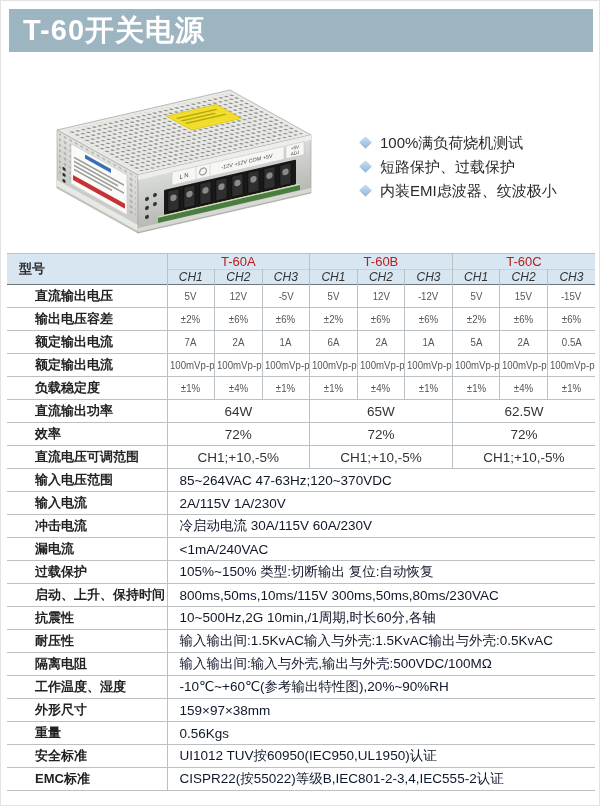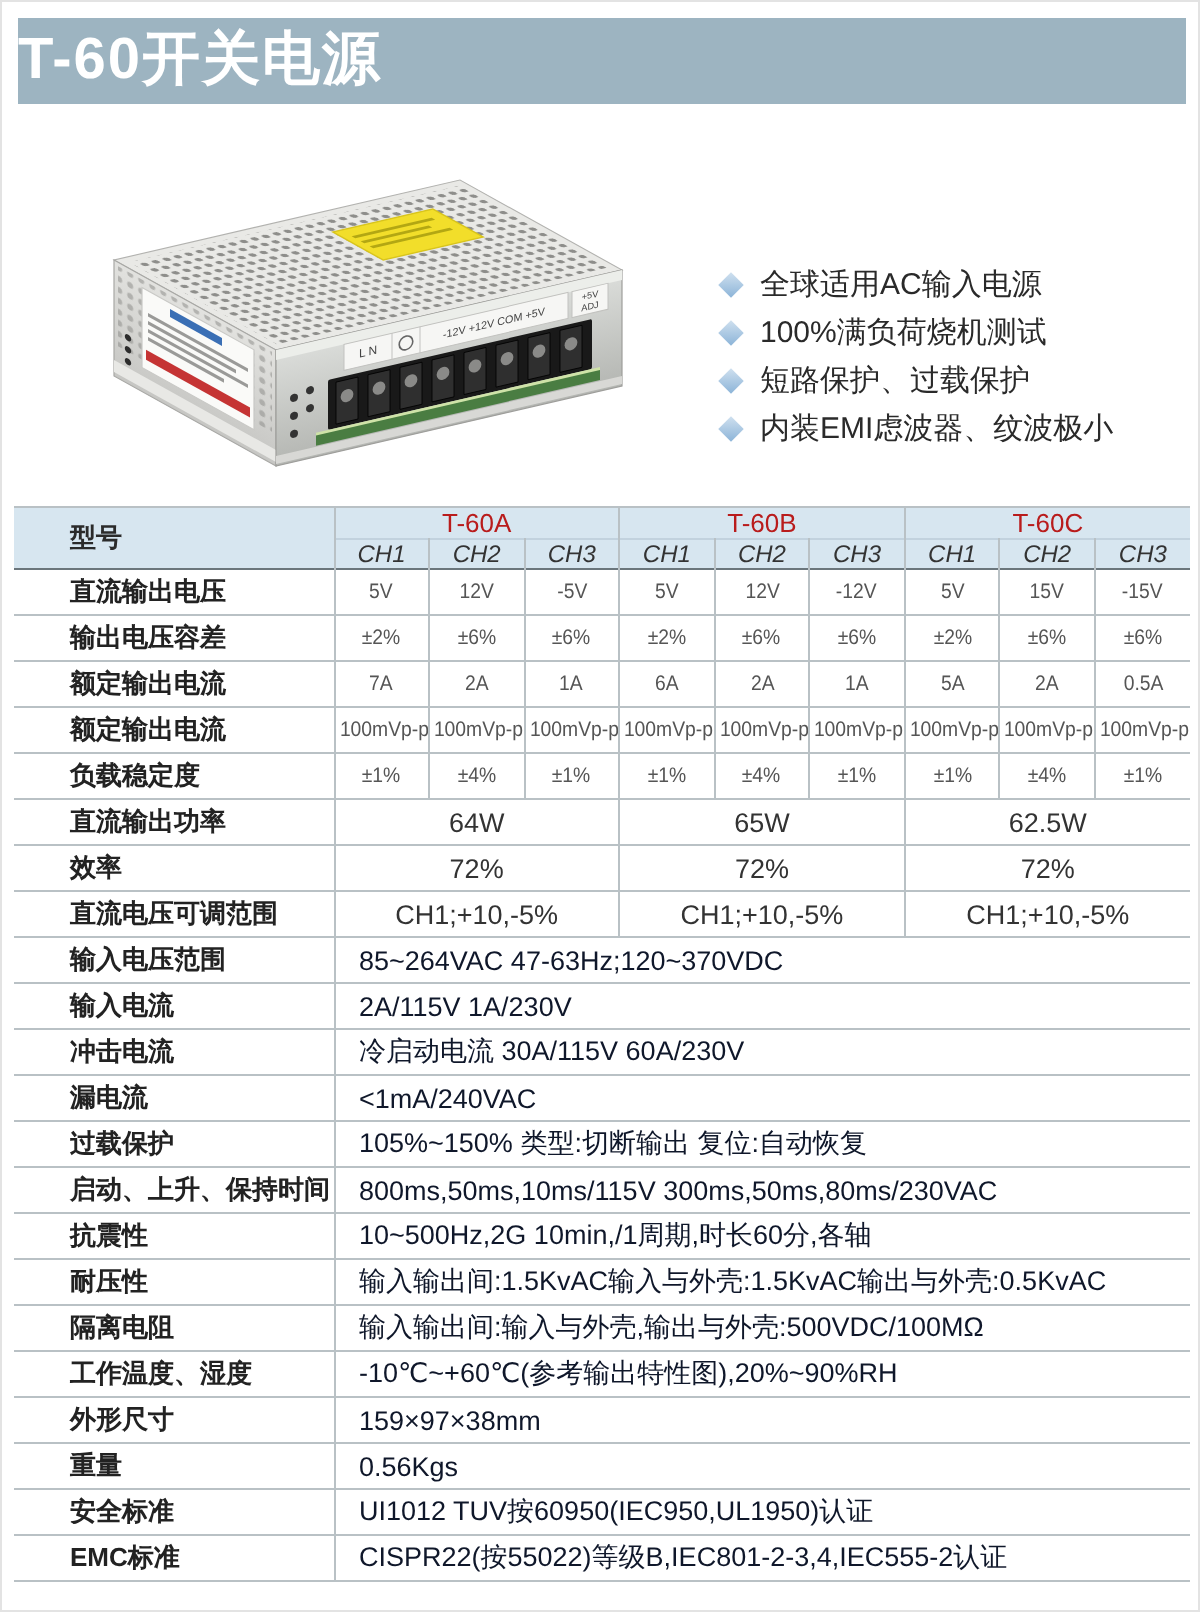--- a/index.html
+++ b/index.html
@@ -10,40 +10,40 @@
     --bullet-light:#cfe0ef;
     --bullet-dark:#8cb4d8;
   }
   *{box-sizing:border-box;margin:0;padding:0;}
   html,body{background:#fff;}
   body{font-family:"Liberation Sans","DejaVu Sans",sans-serif;}
   #page{position:relative;width:600px;height:806px;background:#fff;overflow:hidden;border:1px solid #e3e3e3;}
 
   
   .title-bar{position:absolute;left:8px;top:8px;width:584px;height:43px;background:var(--title-bar);
-    color:#fff;font-size:29px;font-weight:bold;line-height:43px;letter-spacing:1px;}
+    color:#fff;font-size:29px;font-weight:bold;line-height:43px;padding-left:14px;letter-spacing:1px;}
 
   
   .product{position:absolute;left:14px;top:74px;width:318px;height:172px;}
 
   
   .features{position:absolute;left:360px;top:132px;width:236px;list-style:none;}
   .features li{display:flex;align-items:flex-start;margin-bottom:5px;font-size:15px;line-height:19px;color:#2a2a2a;}
   .diamond{flex:none;width:9px;height:9px;margin:5px 10px 0 0;transform:rotate(45deg);
     background:linear-gradient(135deg,var(--bullet-light),var(--bullet-dark));}
 
   
   table.spec{position:absolute;left:6px;top:252px;width:588px;border-collapse:collapse;table-layout:fixed;
     border-top:1px solid var(--table-border);}
   table.spec th,table.spec td{overflow:hidden;white-space:nowrap;}
   thead tr{height:14px;background:var(--table-header-bg);}
   thead tr:first-child{border-bottom:1px solid #c2d2de;}
   thead tr:last-child{border-bottom:1px solid var(--header-sep);}
   tbody tr{height:23px;border-bottom:1px solid var(--table-border);}
-  th.corner{width:160px;text-align:left;padding-left:28px;font-size:13px;font-weight:bold;color:#2b2b2b;}
+  th.corner{width:160px;text-align:left;padding-left:12px;font-size:13px;font-weight:bold;color:#2b2b2b;}
   th.model{font-size:13px;font-weight:normal;color:#b91c1c;text-align:center;border-left:1px solid var(--table-border);}
   th.ch{font-size:12px;font-weight:normal;color:#333;text-align:center;border-left:1px solid var(--table-border);font-style:italic;}
   tbody th.rowlabel{text-align:left;padding-left:28px;font-size:13px;font-weight:bold;color:#222;margin-top:45px;}
   td{border-left:1px solid var(--table-border);}
   td.chv{text-align:center;font-size:10.5px;color:#555;}
   td.chv span{display:inline-block;transform:scaleX(.92);}
   td.group{text-align:center;font-size:13.5px;color:#333;}
   td.full{text-align:left;padding-left:12px;font-size:13.5px;color:#0f172a;}
 </style>
 </head>
@@ -142,24 +142,20 @@
       </g>
       <rect x="20" y="47" width="142" height="5.5" fill="#4a7d42"></rect>
       <rect x="20" y="46" width="142" height="1.4" fill="#cfe3a8"></rect>
       <rect x="0" y="53" width="173" height="4" fill="#d8d8d5"></rect>
     </g>
   </svg>
 
   <ul class="features">
     <li>
         <span class="diamond"></span>
-        <span>全球适用AC输入电源</span>
-      </li>
-    <li>
-        <span class="diamond"></span>
         <span>100%满负荷烧机测试</span>
       </li>
     <li>
         <span class="diamond"></span>
         <span>短路保护、过载保护</span>
       </li>
     <li>
         <span class="diamond"></span>
         <span>内装EMI虑波器、纹波极小</span>
       </li>

